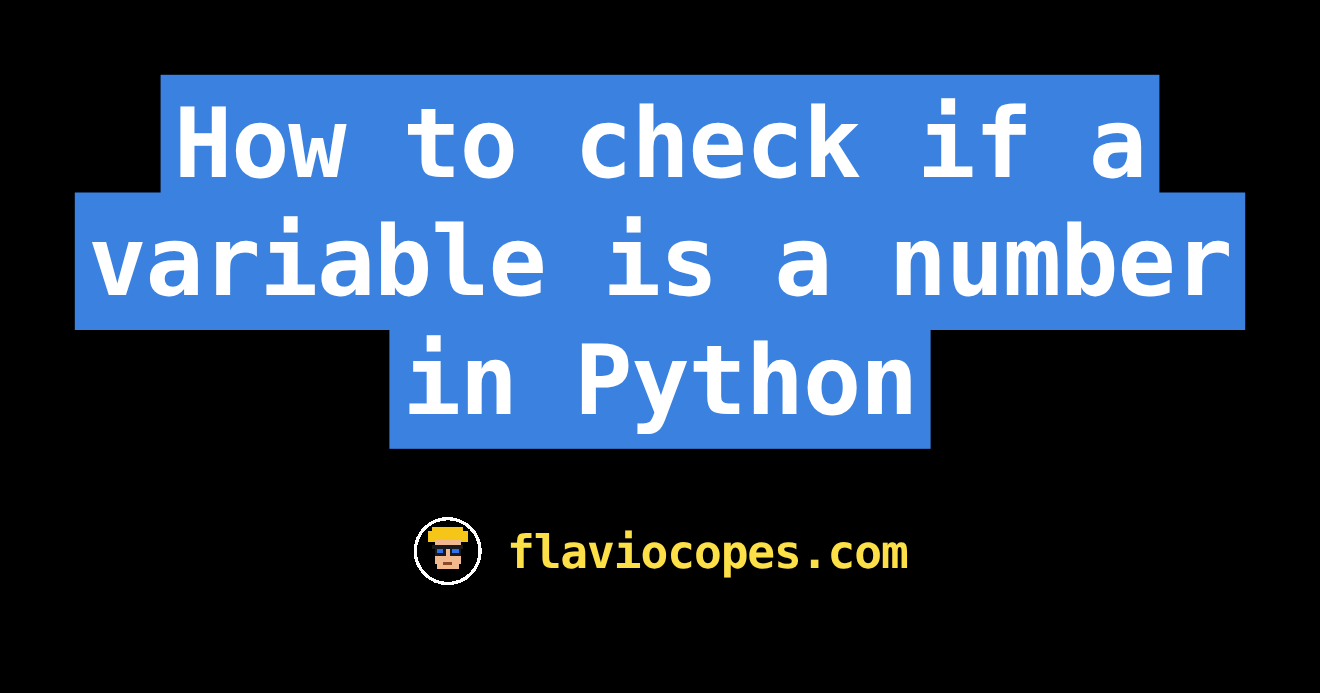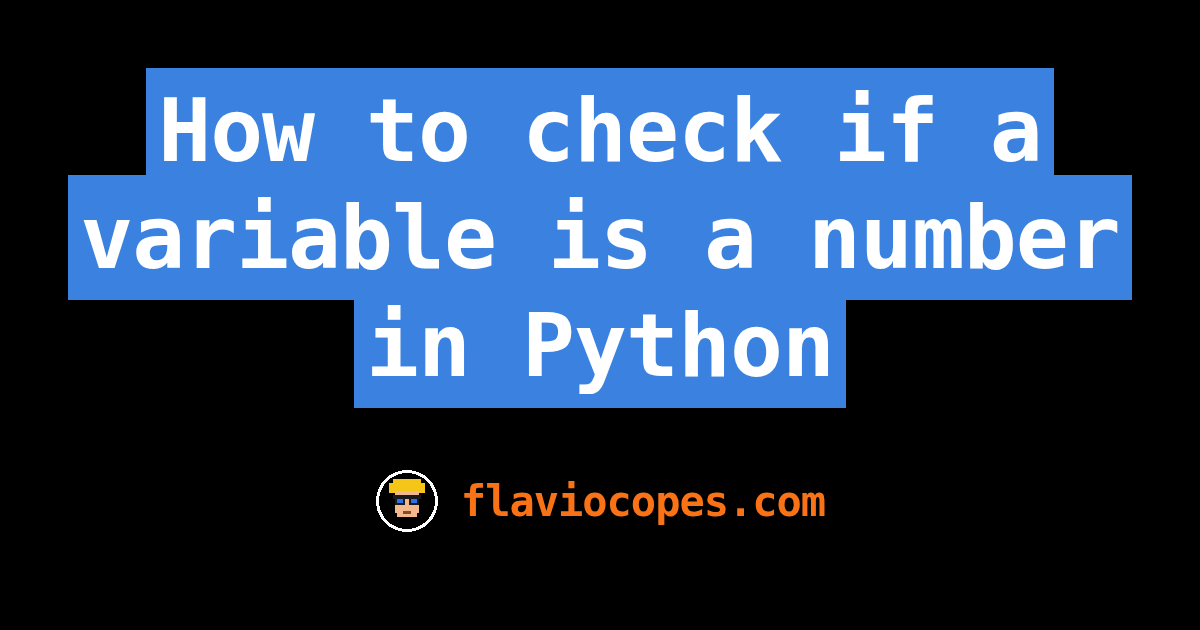--- a/index.html
+++ b/index.html
@@ -28,21 +28,21 @@
     box-decoration-break: clone;
     letter-spacing: -1px;
   }
   .footer {
     display: flex;
     align-items: center;
     gap: 22px;
     margin-top: 70px;
   }
   .site {
-    color: #f97316;
+    color: #fde047;
     font-size: 42px;
     font-weight: 700;
     letter-spacing: -1px;
   }
   .avatar {
     width: 64px;
     height: 64px;
     display: block;
   }
 </style>

